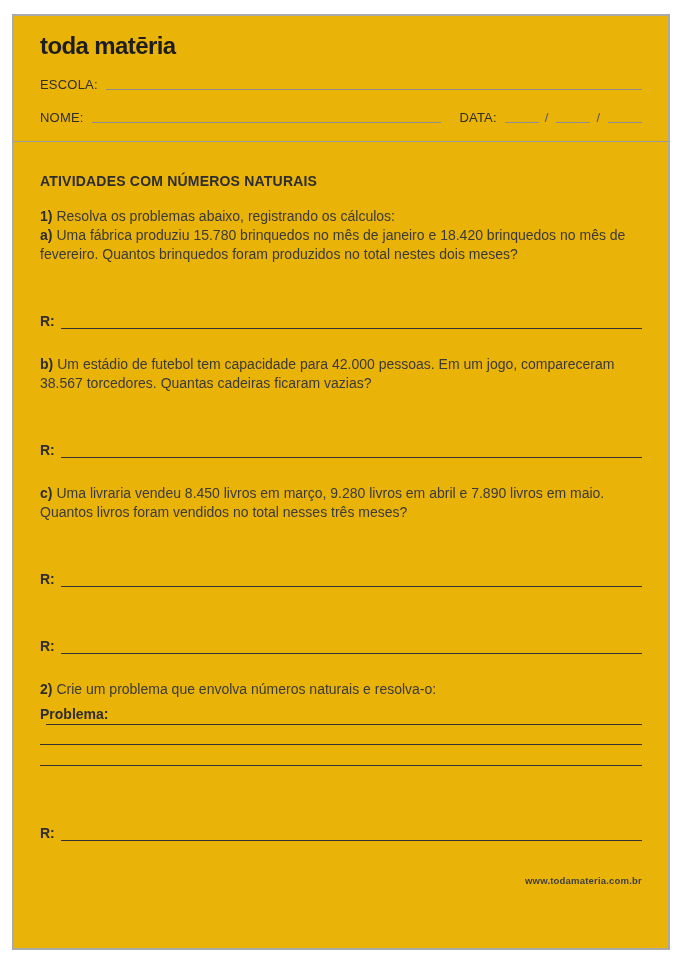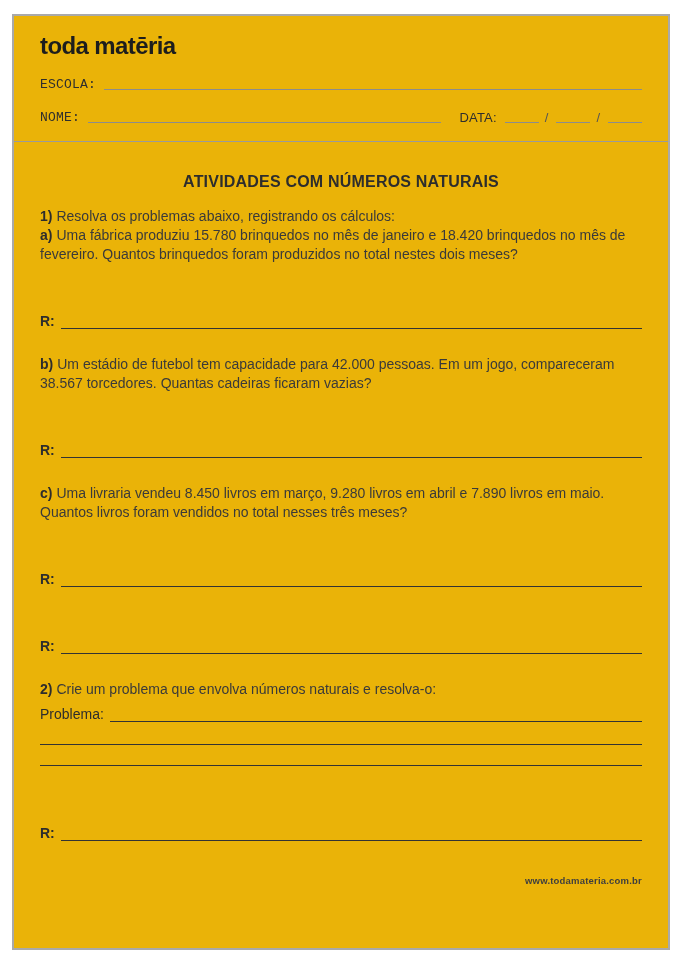--- a/index.html
+++ b/index.html
@@ -36,21 +36,21 @@
     margin: 2px 0 14px 0;
   }
   .field-row {
     display: flex;
     align-items: flex-end;
     font-size: 13px;
     color: #2e2e2e;
     margin-bottom: 15px;
     height: 18px;
   }
-  .field-label { white-space: nowrap; letter-spacing: 0.2px; font-family: Liberation Mono, monospace; }
+  .field-label { white-space: nowrap; letter-spacing: 0.2px; }
   .fill-line {
     flex: 1;
     border-bottom: 1.5px solid #8c8c8c;
     margin: 0 0 2px 8px;
     height: 1px;
   }
   .date-label { margin-left: 18px; white-space: nowrap; letter-spacing: 0.2px; text-align: center; }
   .date-blank {
     width: 34px;
     border-bottom: 1.5px solid #8c8c8c;
@@ -59,23 +59,23 @@
   }
   .date-slash { margin: 0 0 0 6px; color: #555; }
   
   .sheet {
     box-sizing: border-box;
     padding: 30px 26px 0 26px;
     font-size: 14px;
     line-height: 19px;
   }
   .sheet-title {
-    text-align: center;
+    text-align: left;
     font-weight: 700;
-    font-size: 16px;
+    font-size: 14px;
     letter-spacing: 0.2px;
     color: #2d2d2d;
     margin: 0 0 16px 0;
   }
   p.q { margin: 0; }
   p.q b { margin-right: 4px; color: #2d2d2d; }
   .q-intro { margin: 0 0 8px 0; }
   .answer-row {
     display: flex;
     align-items: flex-end;
@@ -85,25 +85,25 @@
     font-weight: 700;
     color: #2d2d2d;
   }
   .answer-row .fill-line,
   .problem-row .fill-line {
     border-bottom: 1.5px solid #333333;
     margin: 0 0 2px 6px;
   }
   .problem-row {
     display: flex;
-    align-items: flex-end;
     margin-top: 6px;
     height: 19px;
-    font-weight: 400;
+    font-weight: 700;
     color: #2d2d2d;
+    flex-direction: column;
   }
   .blank-line {
     border-bottom: 1.5px solid #333333;
     height: 20px;
   }
   .final-answer { margin-top: 58px; }
   .footer {
     text-align: right;
     font-size: 9.5px;
     font-weight: 700;

